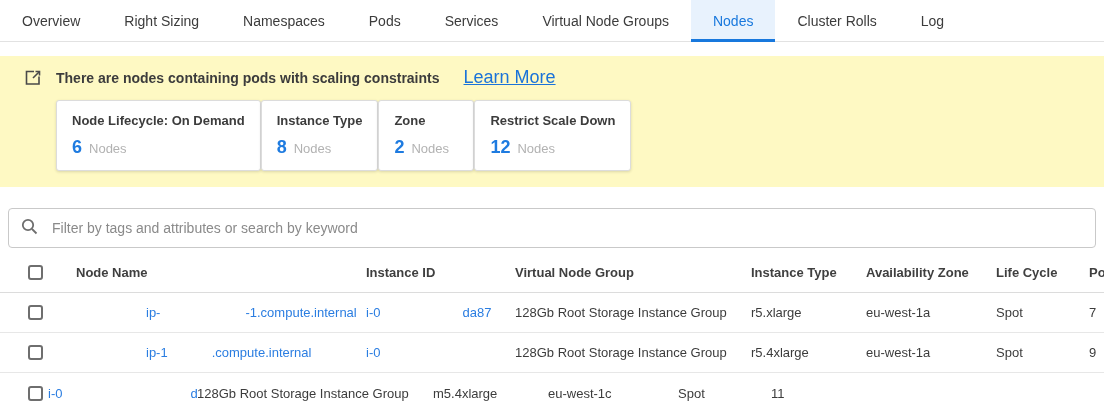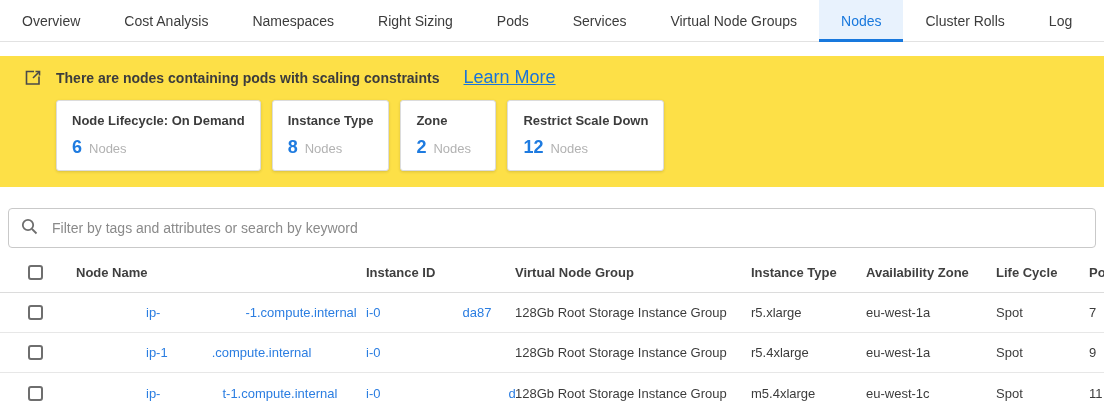--- a/index.html
+++ b/index.html
@@ -21,30 +21,30 @@
     white-space:nowrap;
   }
   .tab.active { color:#1878dd; background:#e8f2fd; }
   .tab.active::after {
     content:""; position:absolute; left:0; right:0; bottom:-1px;
     height:3px; background:#1878dd;
   }
 
   
   .banner {
-    margin-top:14px; background:#fde047; padding:11px 24px 16px 24px;
+    margin-top:14px; background:#fef9c3; padding:11px 24px 16px 24px;
   }
   .banner-msg { display:flex; align-items:center; gap:14px; }
   .banner-icon { width:18px; height:18px; flex:0 0 auto; }
   .banner-text { font-size:14px; font-weight:700; color:#3c3c3c; }
   .banner-link {
     font-size:18px; color:#1a73d9; text-decoration:underline;
     margin-left:10px; cursor:pointer; font-weight:400;
   }
-  .cards { display:flex; gap:11px; margin:12px 0 0 32px; }
+  .cards { display:flex; margin:12px 0 0 32px; }
   .card {
     background:#fff; border:1px solid #dcdcdc; border-radius:3px;
     box-shadow:0 1px 3px rgba(0,0,0,.14);
     padding:12px 15px 12px 15px; min-width:96px;
   }
   .card-title { font-size:13px; font-weight:700; color:#3c3c3c; white-space:nowrap; }
   .card-value-row { margin-top:9px; display:flex; align-items:baseline; gap:7px; }
   .card-value { font-size:18px; font-weight:700; color:#1e7be0; }
   .card-unit { font-size:13px; color:#b2b2b2; }
 
@@ -83,23 +83,22 @@
   .col-pods { flex:1; }
   .trow:not(.head) .col-name { padding-left:70px; }
   .link { color:#2a7de1; cursor:pointer; white-space:nowrap; }
   .redact { display:inline-block; height:1px; }
 </style>
 </head>
 <body>
 
 <nav class="tabbar">
   <div class="tab">Overview</div>
-  <div class="tab">Cost Analysis</div>
+  <div class="tab">Right Sizing</div>
   <div class="tab">Namespaces</div>
-  <div class="tab">Right Sizing</div>
   <div class="tab">Pods</div>
   <div class="tab">Services</div>
   <div class="tab">Virtual Node Groups</div>
   <div class="tab active">Nodes</div>
   <div class="tab">Cluster Rolls</div>
   <div class="tab">Log</div>
 </nav>
 
 <section class="banner">
   <div class="banner-msg">
@@ -201,23 +200,20 @@
     <div class="col-type">r5.4xlarge</div>
     <div class="col-az">eu-west-1a</div>
     <div class="col-lc">Spot</div>
     <div class="col-pods">9</div>
   </div>
 
   <div class="trow">
     <div class="cb-cell">
         <span class="checkbox"></span>
       </div>
-    <div class="col-name">
-      <span class="link"><span>ip-</span><span class="redact" style="width:62px"></span><span>t-1.compute.internal</span></span>
-    </div>
     <div class="col-id">
       <span class="link"><span>i-0</span><span class="redact" style="width:128px"></span><span>d</span></span>
     </div>
     <div class="col-vng">128Gb Root Storage Instance Group</div>
     <div class="col-type">m5.4xlarge</div>
     <div class="col-az">eu-west-1c</div>
     <div class="col-lc">Spot</div>
     <div class="col-pods">11</div>
   </div>
 

